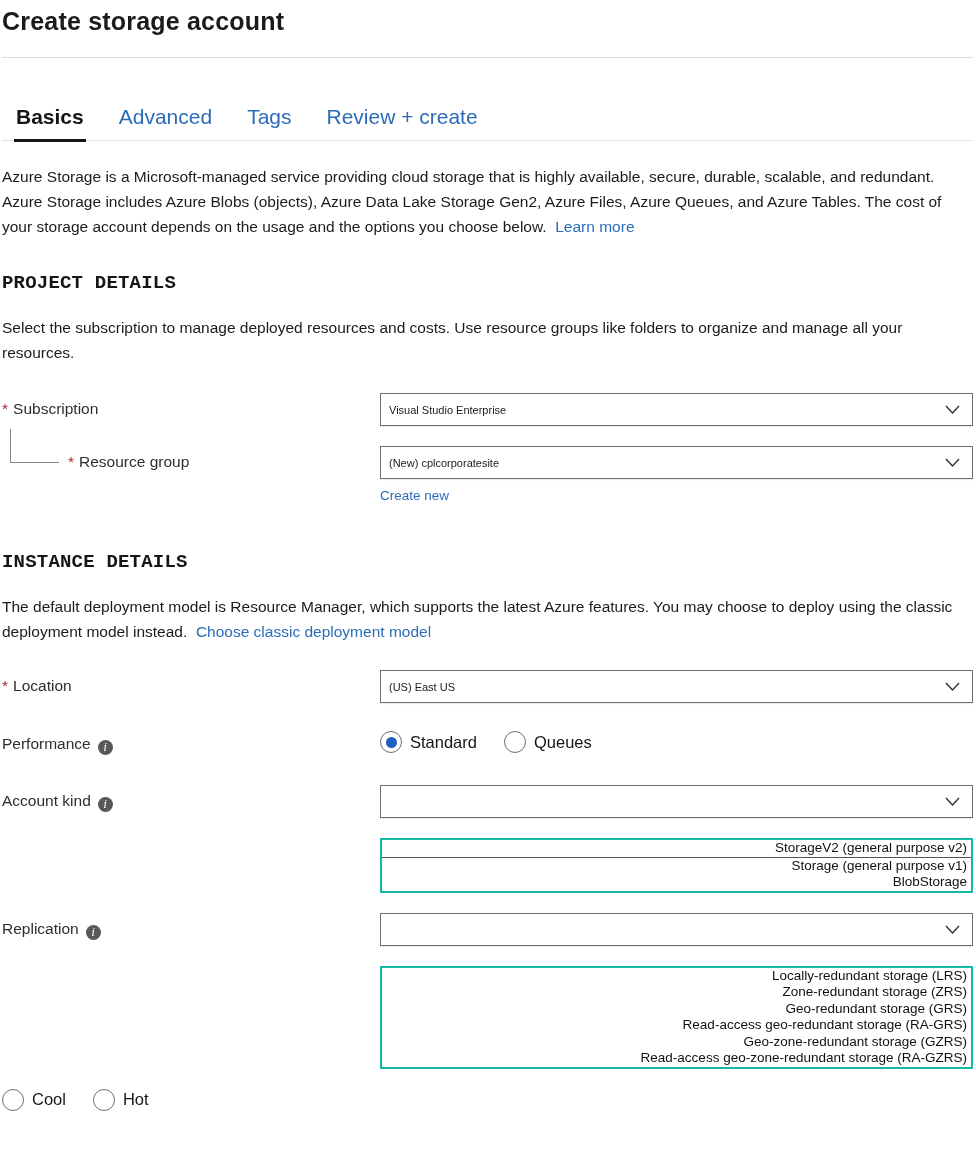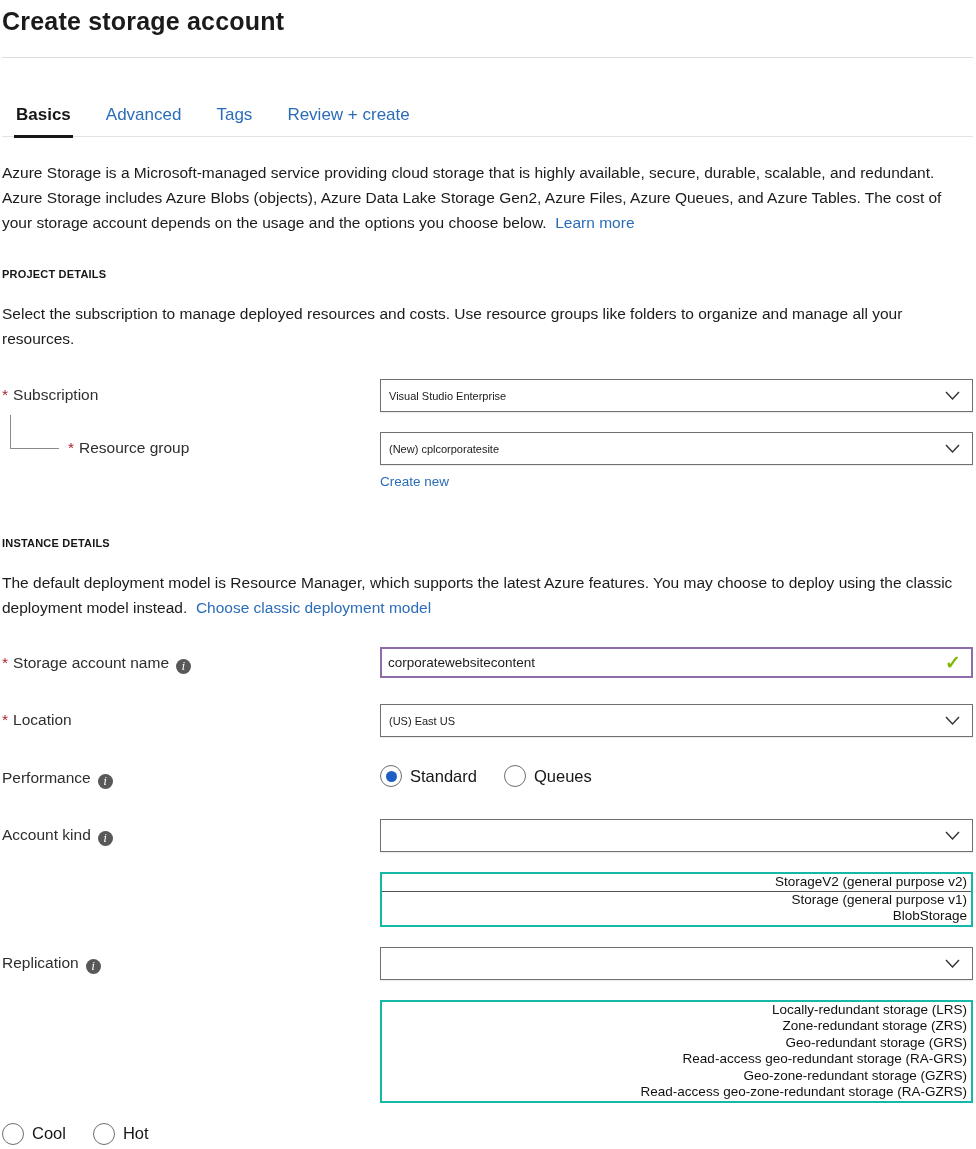--- a/index.html
+++ b/index.html
@@ -10,28 +10,28 @@
     color: #1b1b1b;
   }
   .container { width: 976px; padding: 0 3px 0 2px; position: relative; }
 
   
   .page-title { font-size: 25px; font-weight: 700; padding-top: 7px; letter-spacing: 0.2px; }
   .top-divider { border: none; border-top: 1px solid #dcdcdc; margin-top: 21px; }
 
   
   .tabs { display: flex; align-items: flex-end; margin-top: 47px; border-bottom: 1px solid #e3e3e3; }
-  .tab { font-size: 17px; padding: 0 2px 11px 2px; margin-right: 31px; cursor: pointer; color: #2b6cb8; }
+  .tab { font-size: 21px; padding: 0 2px 11px 2px; margin-right: 31px; cursor: pointer; color: #2b6cb8; }
   .tab:first-child { margin-left: 12px; }
   .tab.active { color: #161616; font-weight: 700; border-bottom: 3px solid #161616; margin-bottom: -2px; padding-bottom: 10px; }
 
   
   .intro { margin-top: 23px; font-size: 15.5px; line-height: 25px; color: #1b1b1b; width: 968px; }
   a.inline-link { color: #2b6cb8; text-decoration: none; cursor: pointer; }
-  .section-heading { margin-top: 33px; font-size: 11px; font-weight: 700; letter-spacing: 0.2px; color: #161616; }
+  .section-heading { margin-top: 33px; font-size: 19px; font-weight: 700; letter-spacing: 0.2px; color: #161616; font-family: Liberation Mono, monospace; }
   .section-desc { margin-top: 21px; font-size: 15.5px; line-height: 25px; width: 940px; }
 
   
   .form-row { display: flex; align-items: flex-start; }
   .label-col { width: 378px; flex: 0 0 378px; font-size: 15.5px; color: #2e2e2e; padding-top: 7px; position: relative; }
   .field-col { flex: 1; }
   .req { color: #a4262c; margin-right: 5px; font-size: 15.5px; }
   .indent-label { padding-left: 66px; }
 
   .info-icon {
@@ -147,31 +147,20 @@
             </svg>
         </span>
       </div>
       <a class="create-new">Create new</a>
     </div>
   </div>
 
   <div class="section-heading" style="margin-top:47px;">INSTANCE DETAILS</div>
   <p class="section-desc" style="width:955px;"><span>The default deployment model is Resource Manager, which supports the latest Azure features. You may choose to deploy using the classic deployment model instead.</span>&nbsp; <a class="inline-link">Choose classic deployment model</a></p>
 
-  <div class="form-row row-storage-name">
-    <div class="label-col">
-      <span class="req">*</span><span>Storage account name</span><span class="info-icon">i</span>
-    </div>
-    <div class="field-col">
-      <div class="textbox">
-        <input type="text" value="corporatewebsitecontent" style="">
-        <span class="check-icon">✓</span>
-      </div>
-    </div>
-  </div>
 
   <div class="form-row row-location">
     <div class="label-col">
       <span class="req">*</span><span>Location</span>
     </div>
     <div class="field-col">
       <div class="select-box">
         <span class="select-value">(US) East US</span>
         <span class="chevron">
           <svg width="15" height="9" viewBox="0 0 15 9">

